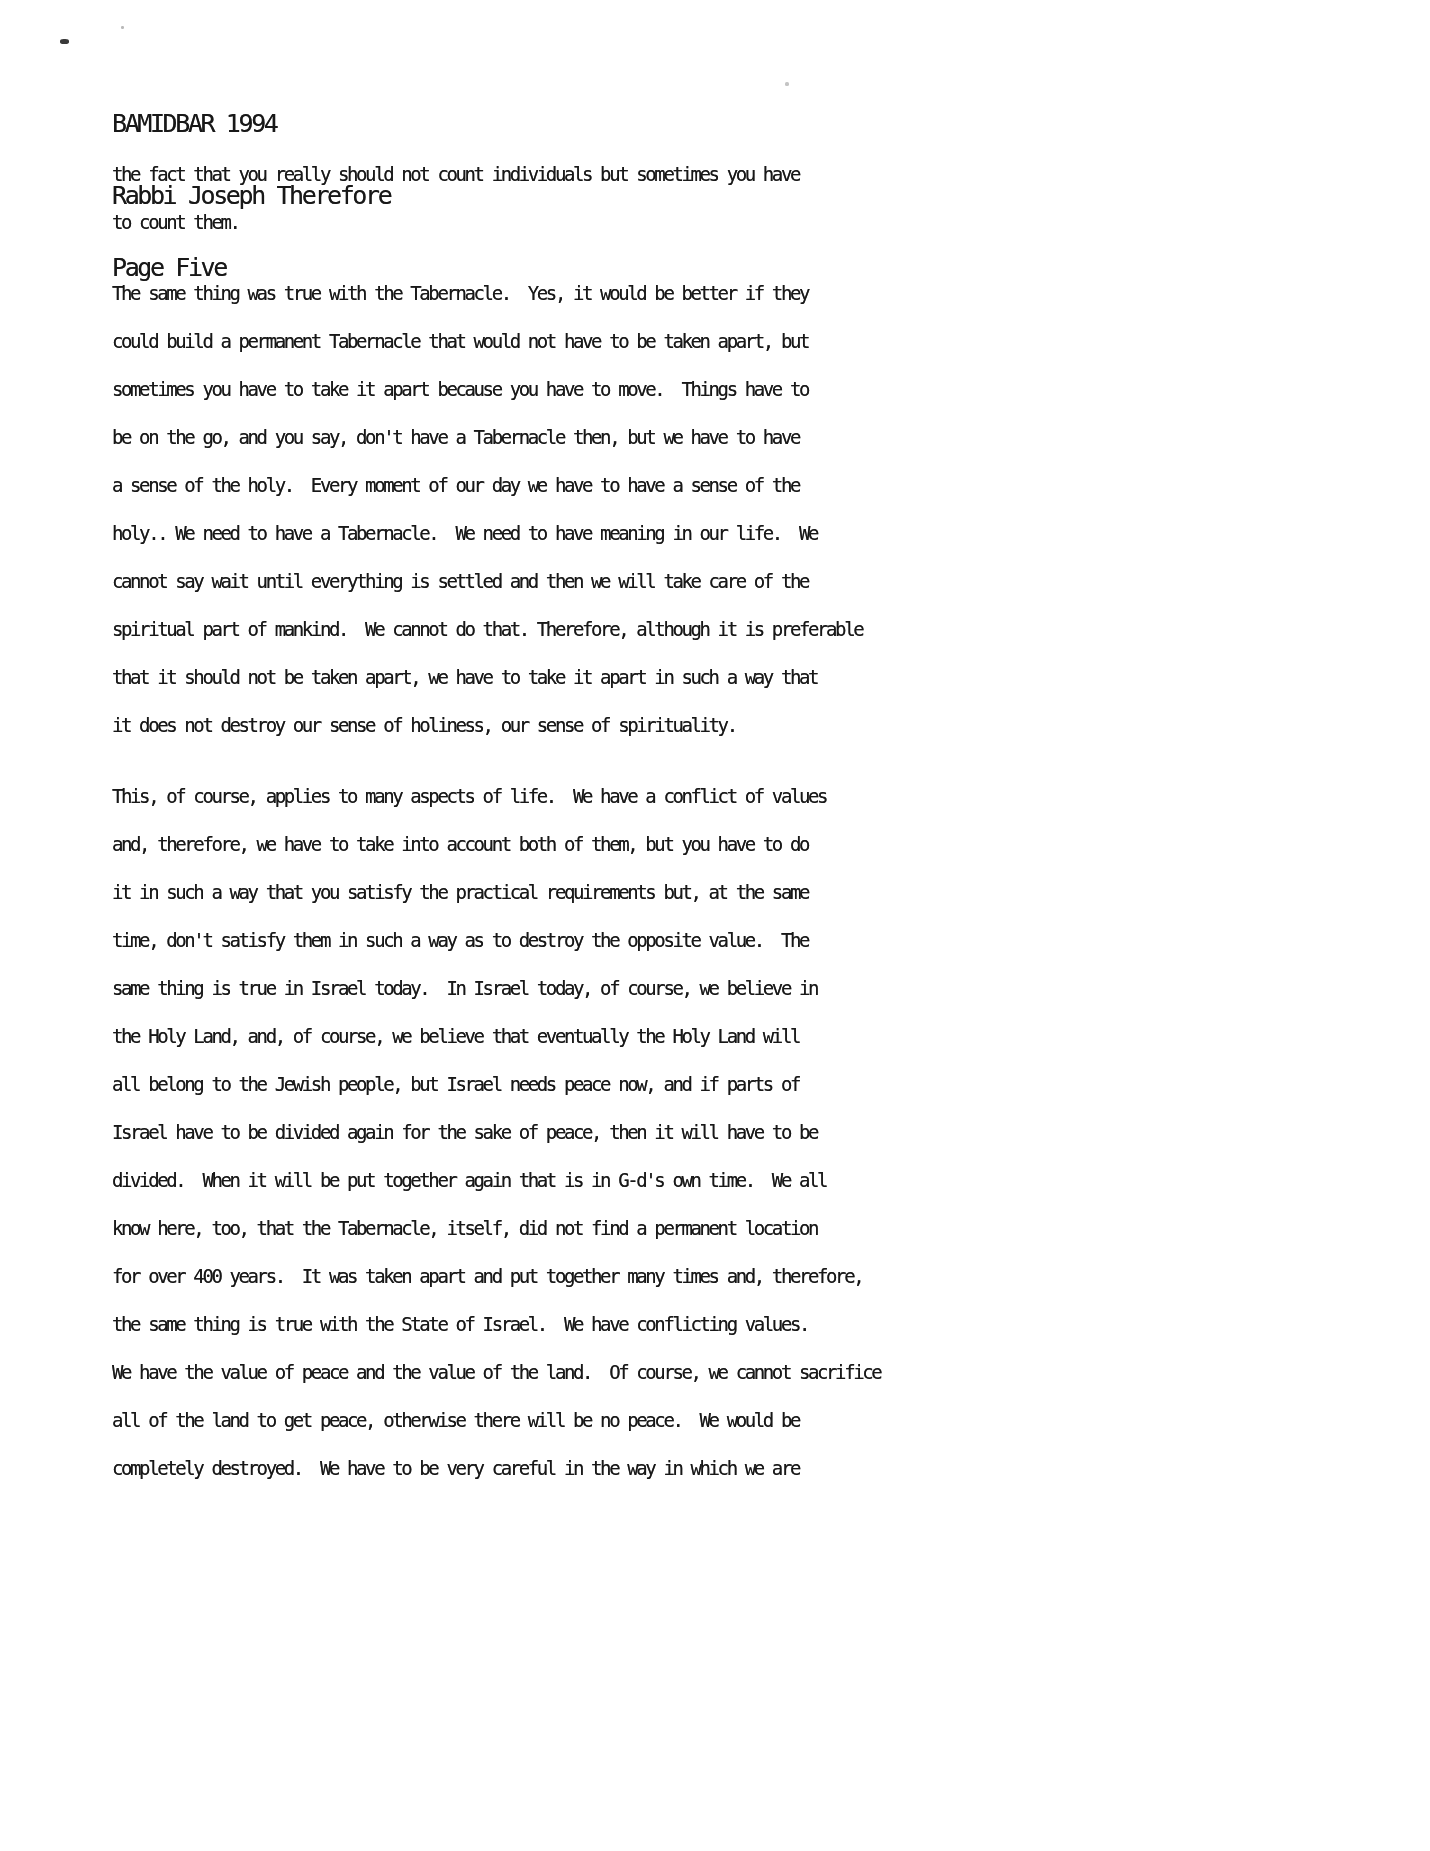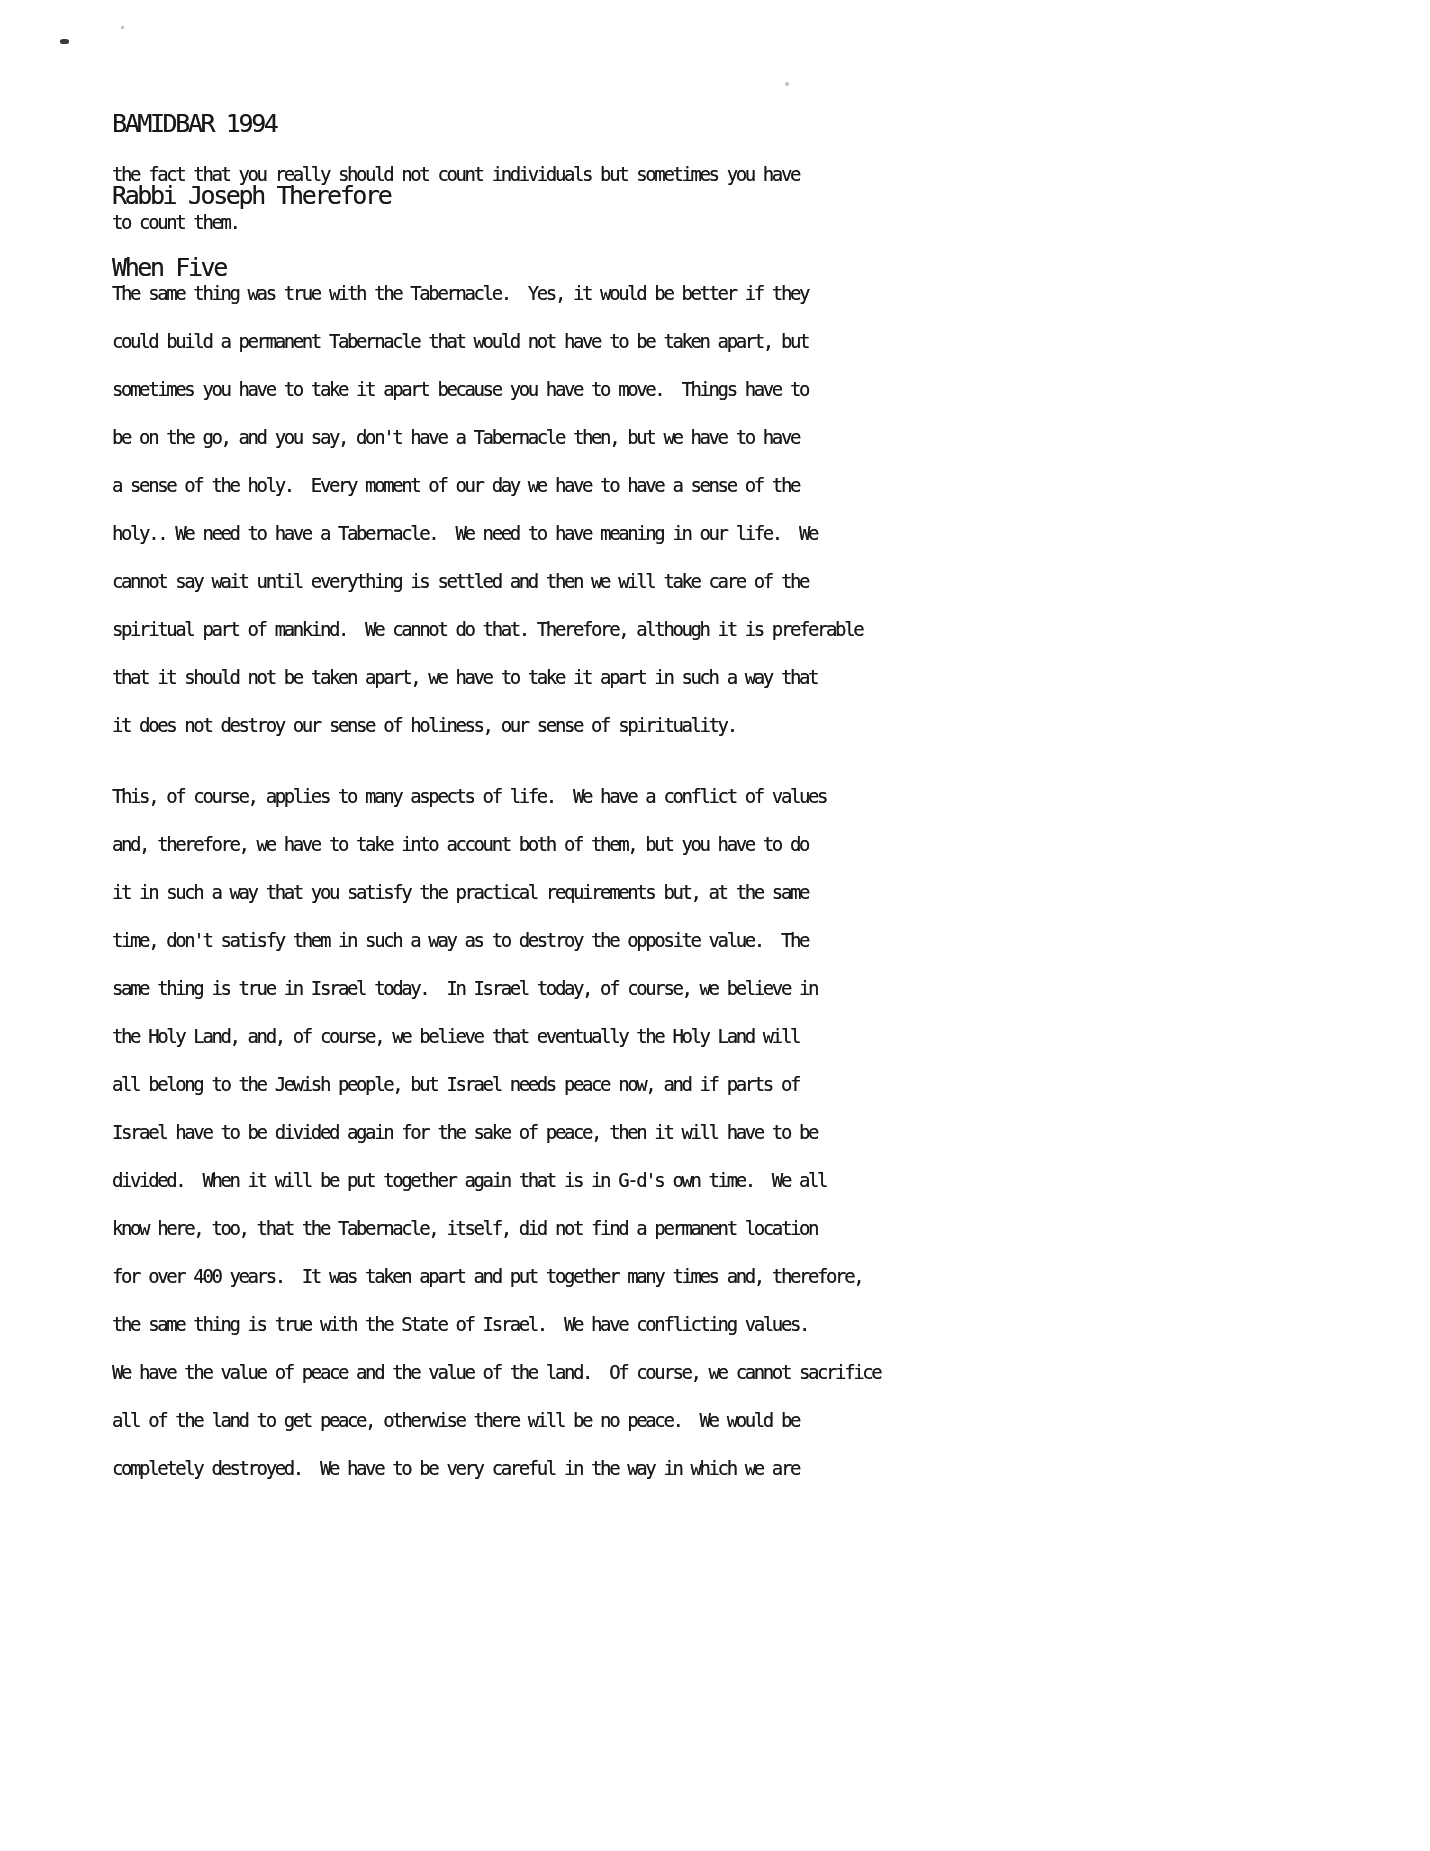--- a/index.html
+++ b/index.html
@@ -52,21 +52,21 @@
   .speck.s7 { left: 133px; top: 1749px; width: 6px; height: 2px; background:#aaaaaa; }
 </style>
 </head>
 <body>
 
 <div class="page">
 
   <header class="doc-header">
     <div>BAMIDBAR 1994</div>
     <div>Rabbi Joseph Therefore</div>
-    <div>When Five</div>
+    <div>Page Five</div>
   </header>
 
   <main class="doc-body">
     <p class="para">the fact that you really should not count individuals but sometimes you have
 to count them.</p>
     <p class="para">The same thing was true with the Tabernacle.  Yes, it would be better if they
 could build a permanent Tabernacle that would not have to be taken apart, but
 sometimes you have to take it apart because you have to move.  Things have to
 be on the go, and you say, don't have a Tabernacle then, but we have to have
 a sense of the holy.  Every moment of our day we have to have a sense of the

